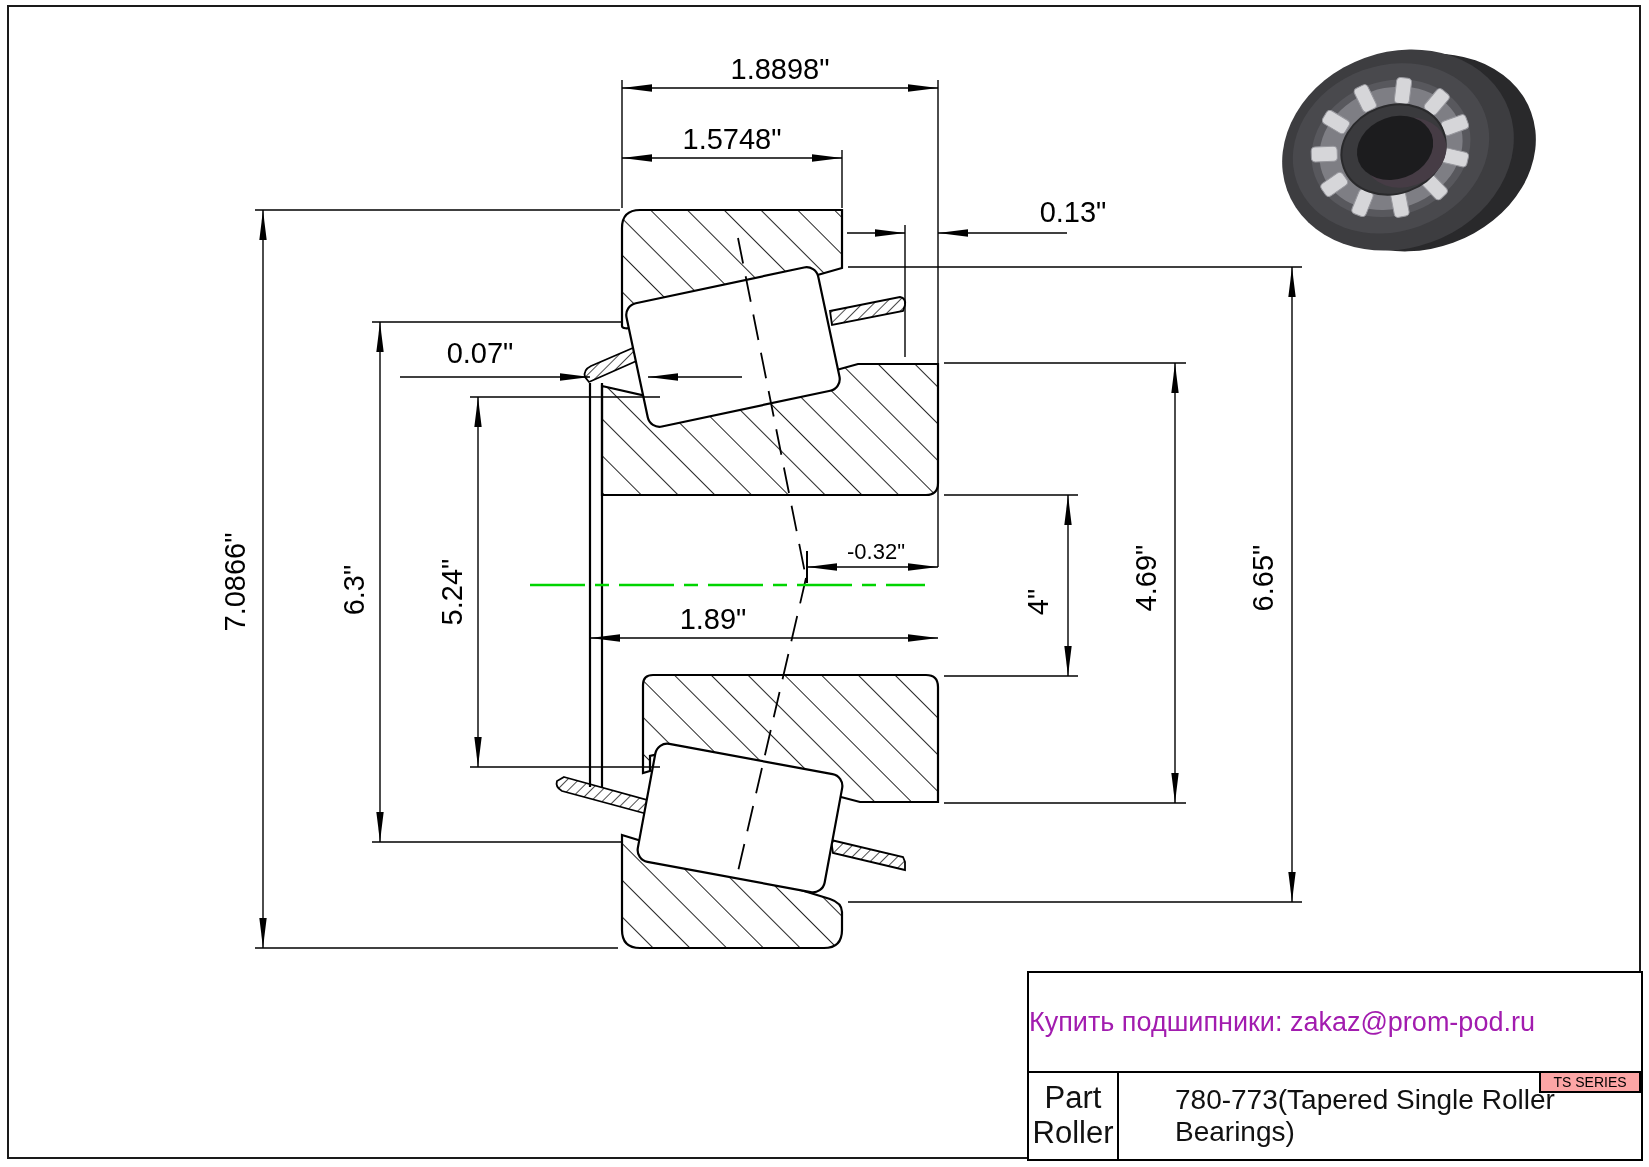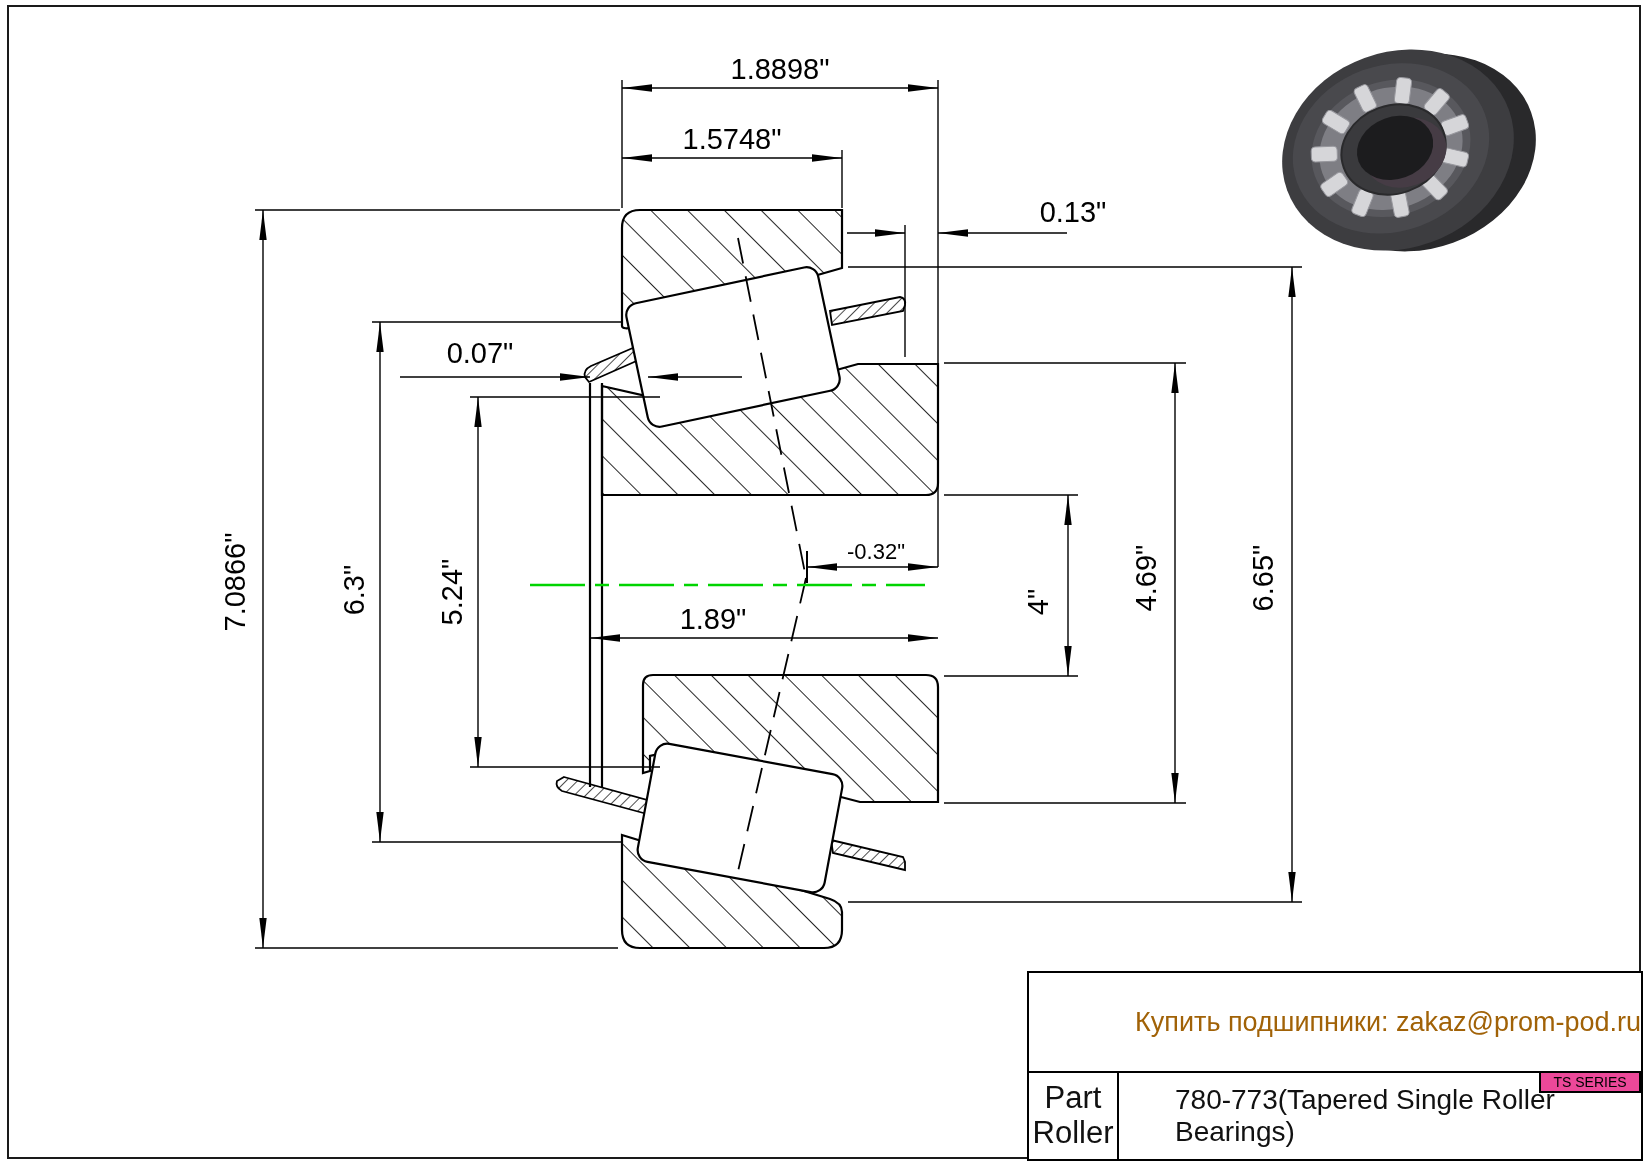--- a/index.html
+++ b/index.html
@@ -7,27 +7,27 @@
   .stage{position:relative;width:1649px;height:1167px;background:#fff;}
   .page-border{position:absolute;left:7px;top:5px;width:1634px;height:1154px;
     border:2px solid #1a1a1a;box-sizing:border-box;}
   svg text{font-family:"Liberation Sans",sans-serif;fill:#000;}
   .dim-t{font-size:29px;}
   .dim-s{font-size:22px;}
   
   .tblock{position:absolute;left:1027px;top:971px;width:616px;height:190px;
     border:2px solid #000;box-sizing:border-box;display:flex;flex-direction:column;background:#fff;}
   .contact-cell{height:98px;border-bottom:2px solid #000;display:flex;align-items:center;
-    justify-content:flex-end;font-size:27px;color:#a16207;}
+    justify-content:flex-start;font-size:27px;color:#a21caf;}
   .bottom-row{flex:1;display:flex;position:relative;}
   .part-cell{width:88px;border-right:2px solid #000;display:flex;flex-direction:column;
     align-items:center;justify-content:center;font-size:31px;line-height:1.12;color:#111;}
   .value-cell{flex:1;display:flex;align-items:center;padding-left:56px;font-size:28px;color:#111;}
   .series-box{position:absolute;right:0px;top:-2px;width:102px;height:22px;border:2px solid #000;
-    background:#ec4899;display:flex;align-items:center;justify-content:center;font-size:14px;box-sizing:border-box;}
+    background:#fca5a5;display:flex;align-items:center;justify-content:center;font-size:14px;box-sizing:border-box;}
 </style>
 </head>
 <body>
 
 <div class="stage">
   <div class="page-border"></div>
 
   <svg width="1649" height="1167" viewBox="0 0 1649 1167" style="position:absolute;left:0;top:0;">
     <defs>
       <marker id="arr" orient="auto-start-reverse" markerUnits="userSpaceOnUse" markerWidth="30" markerHeight="10" refX="27" refY="4" viewBox="0 0 27 8">

